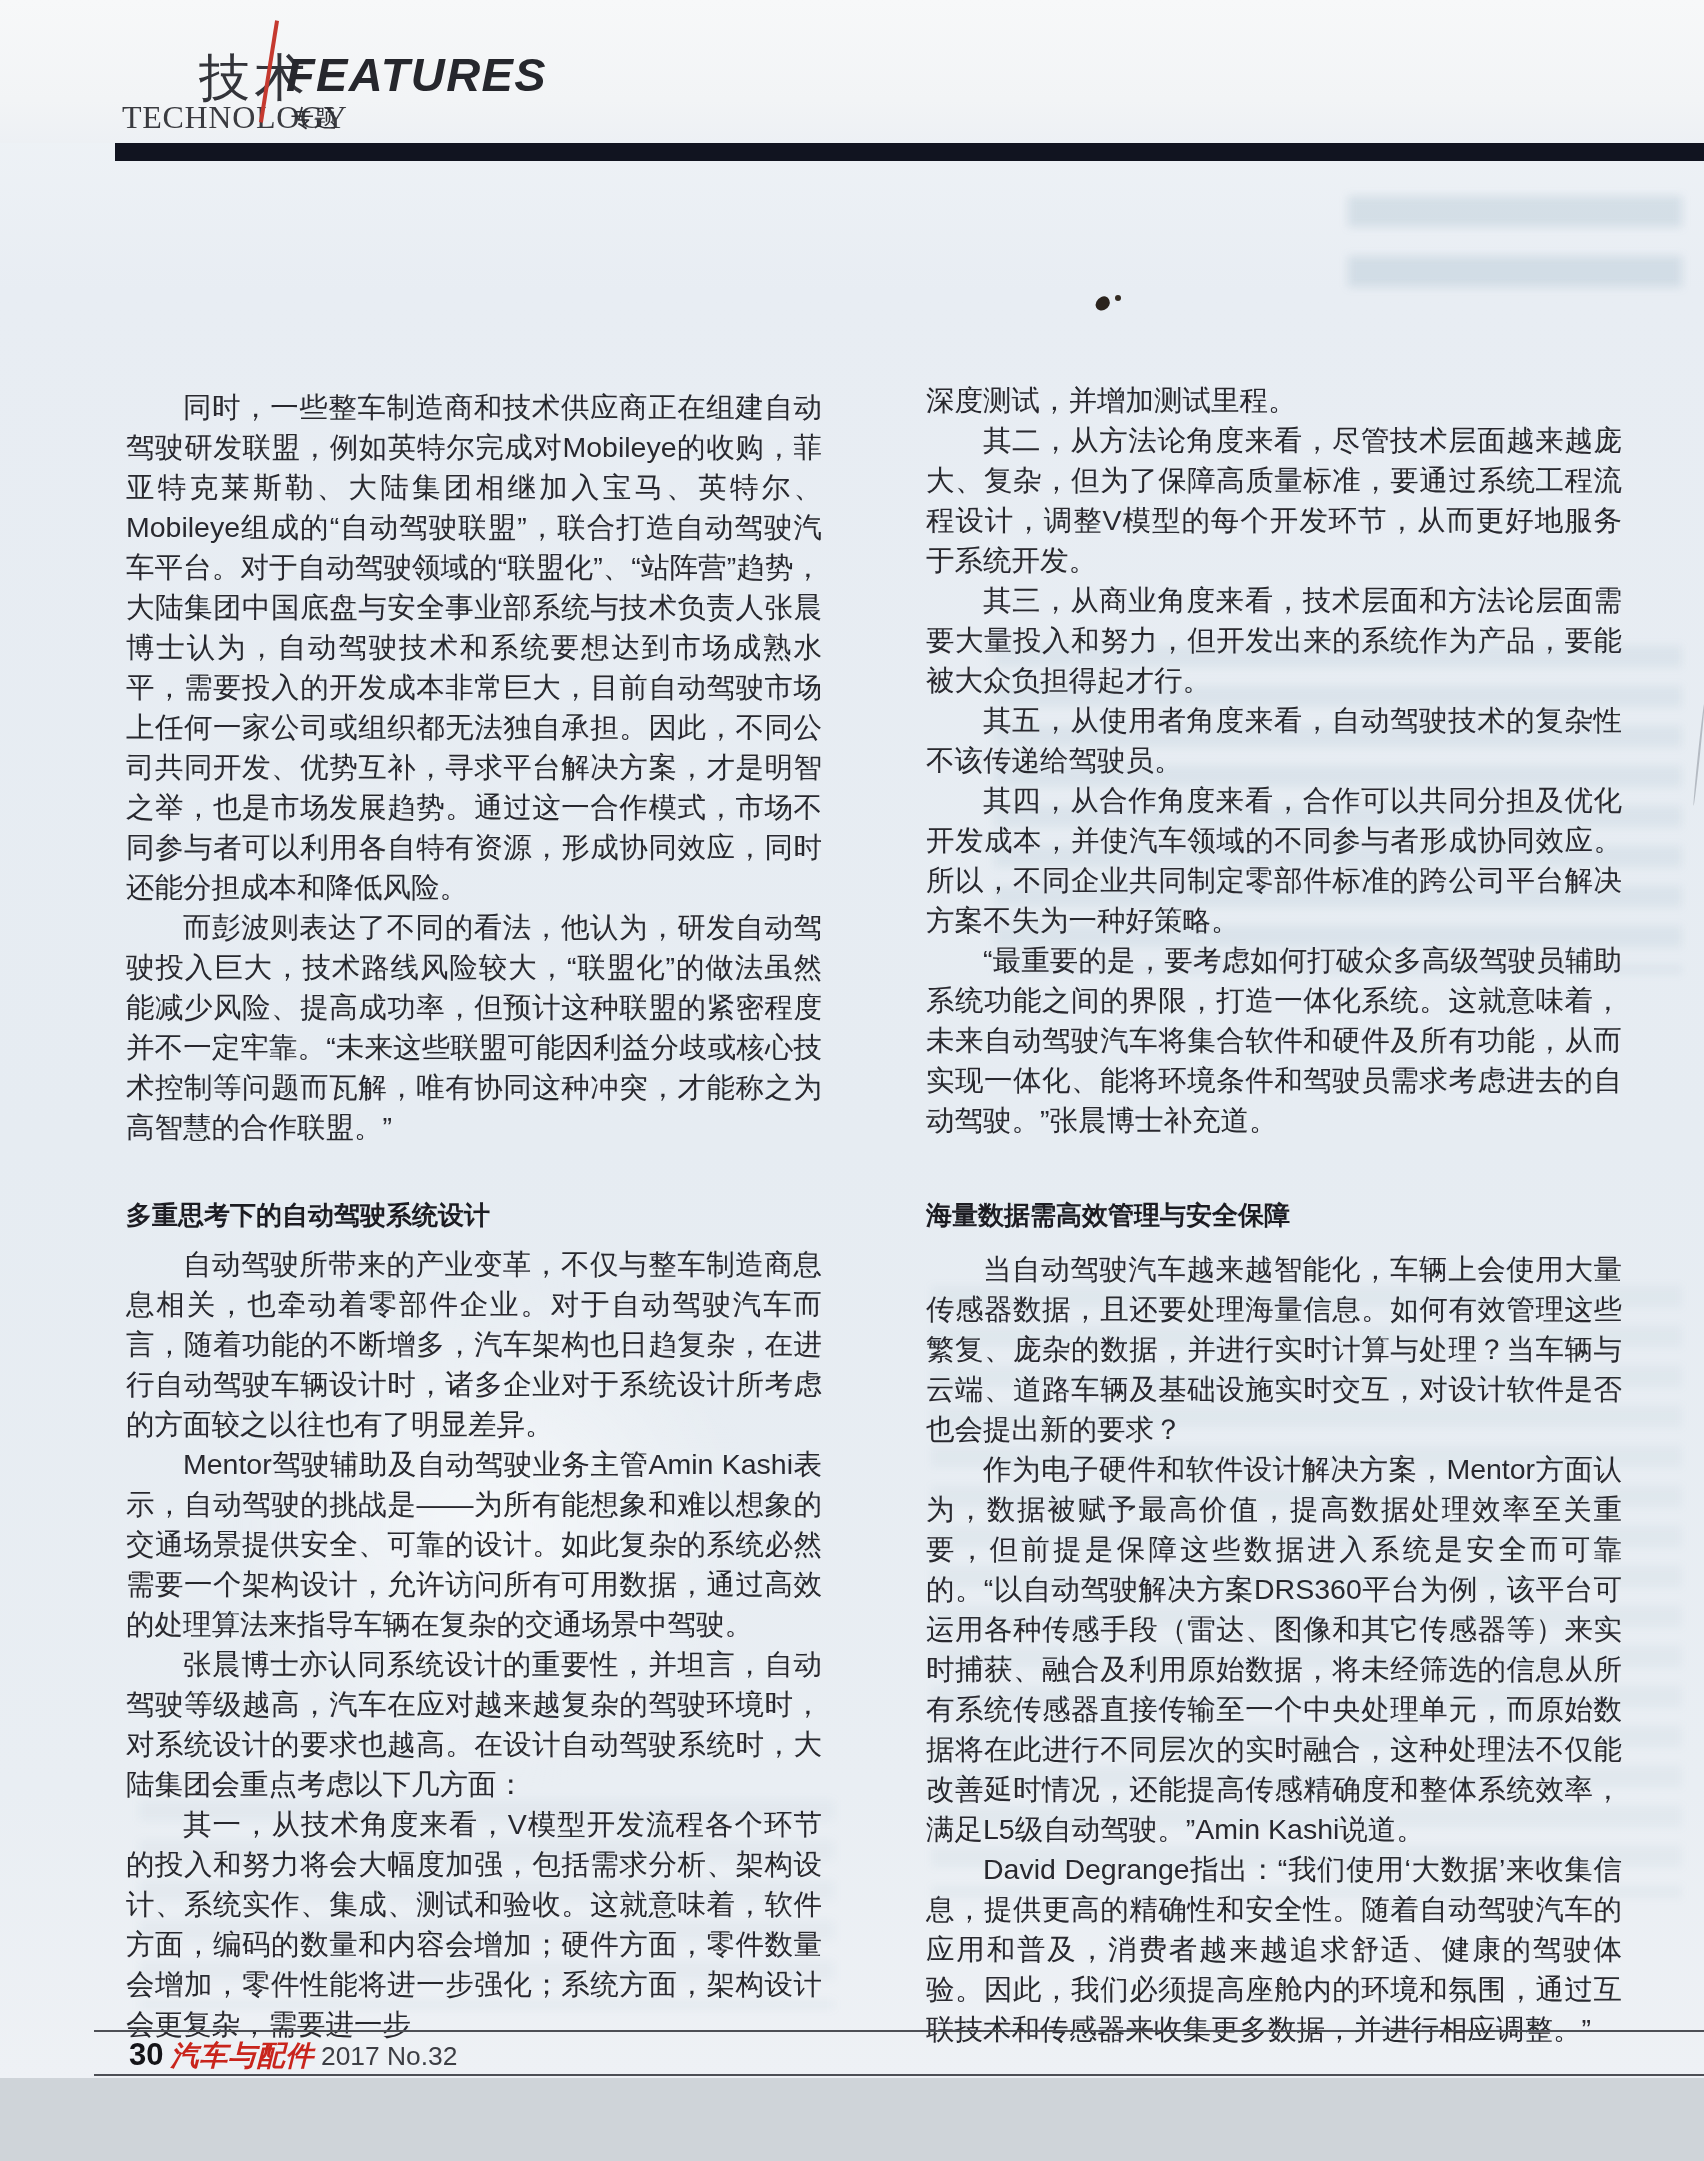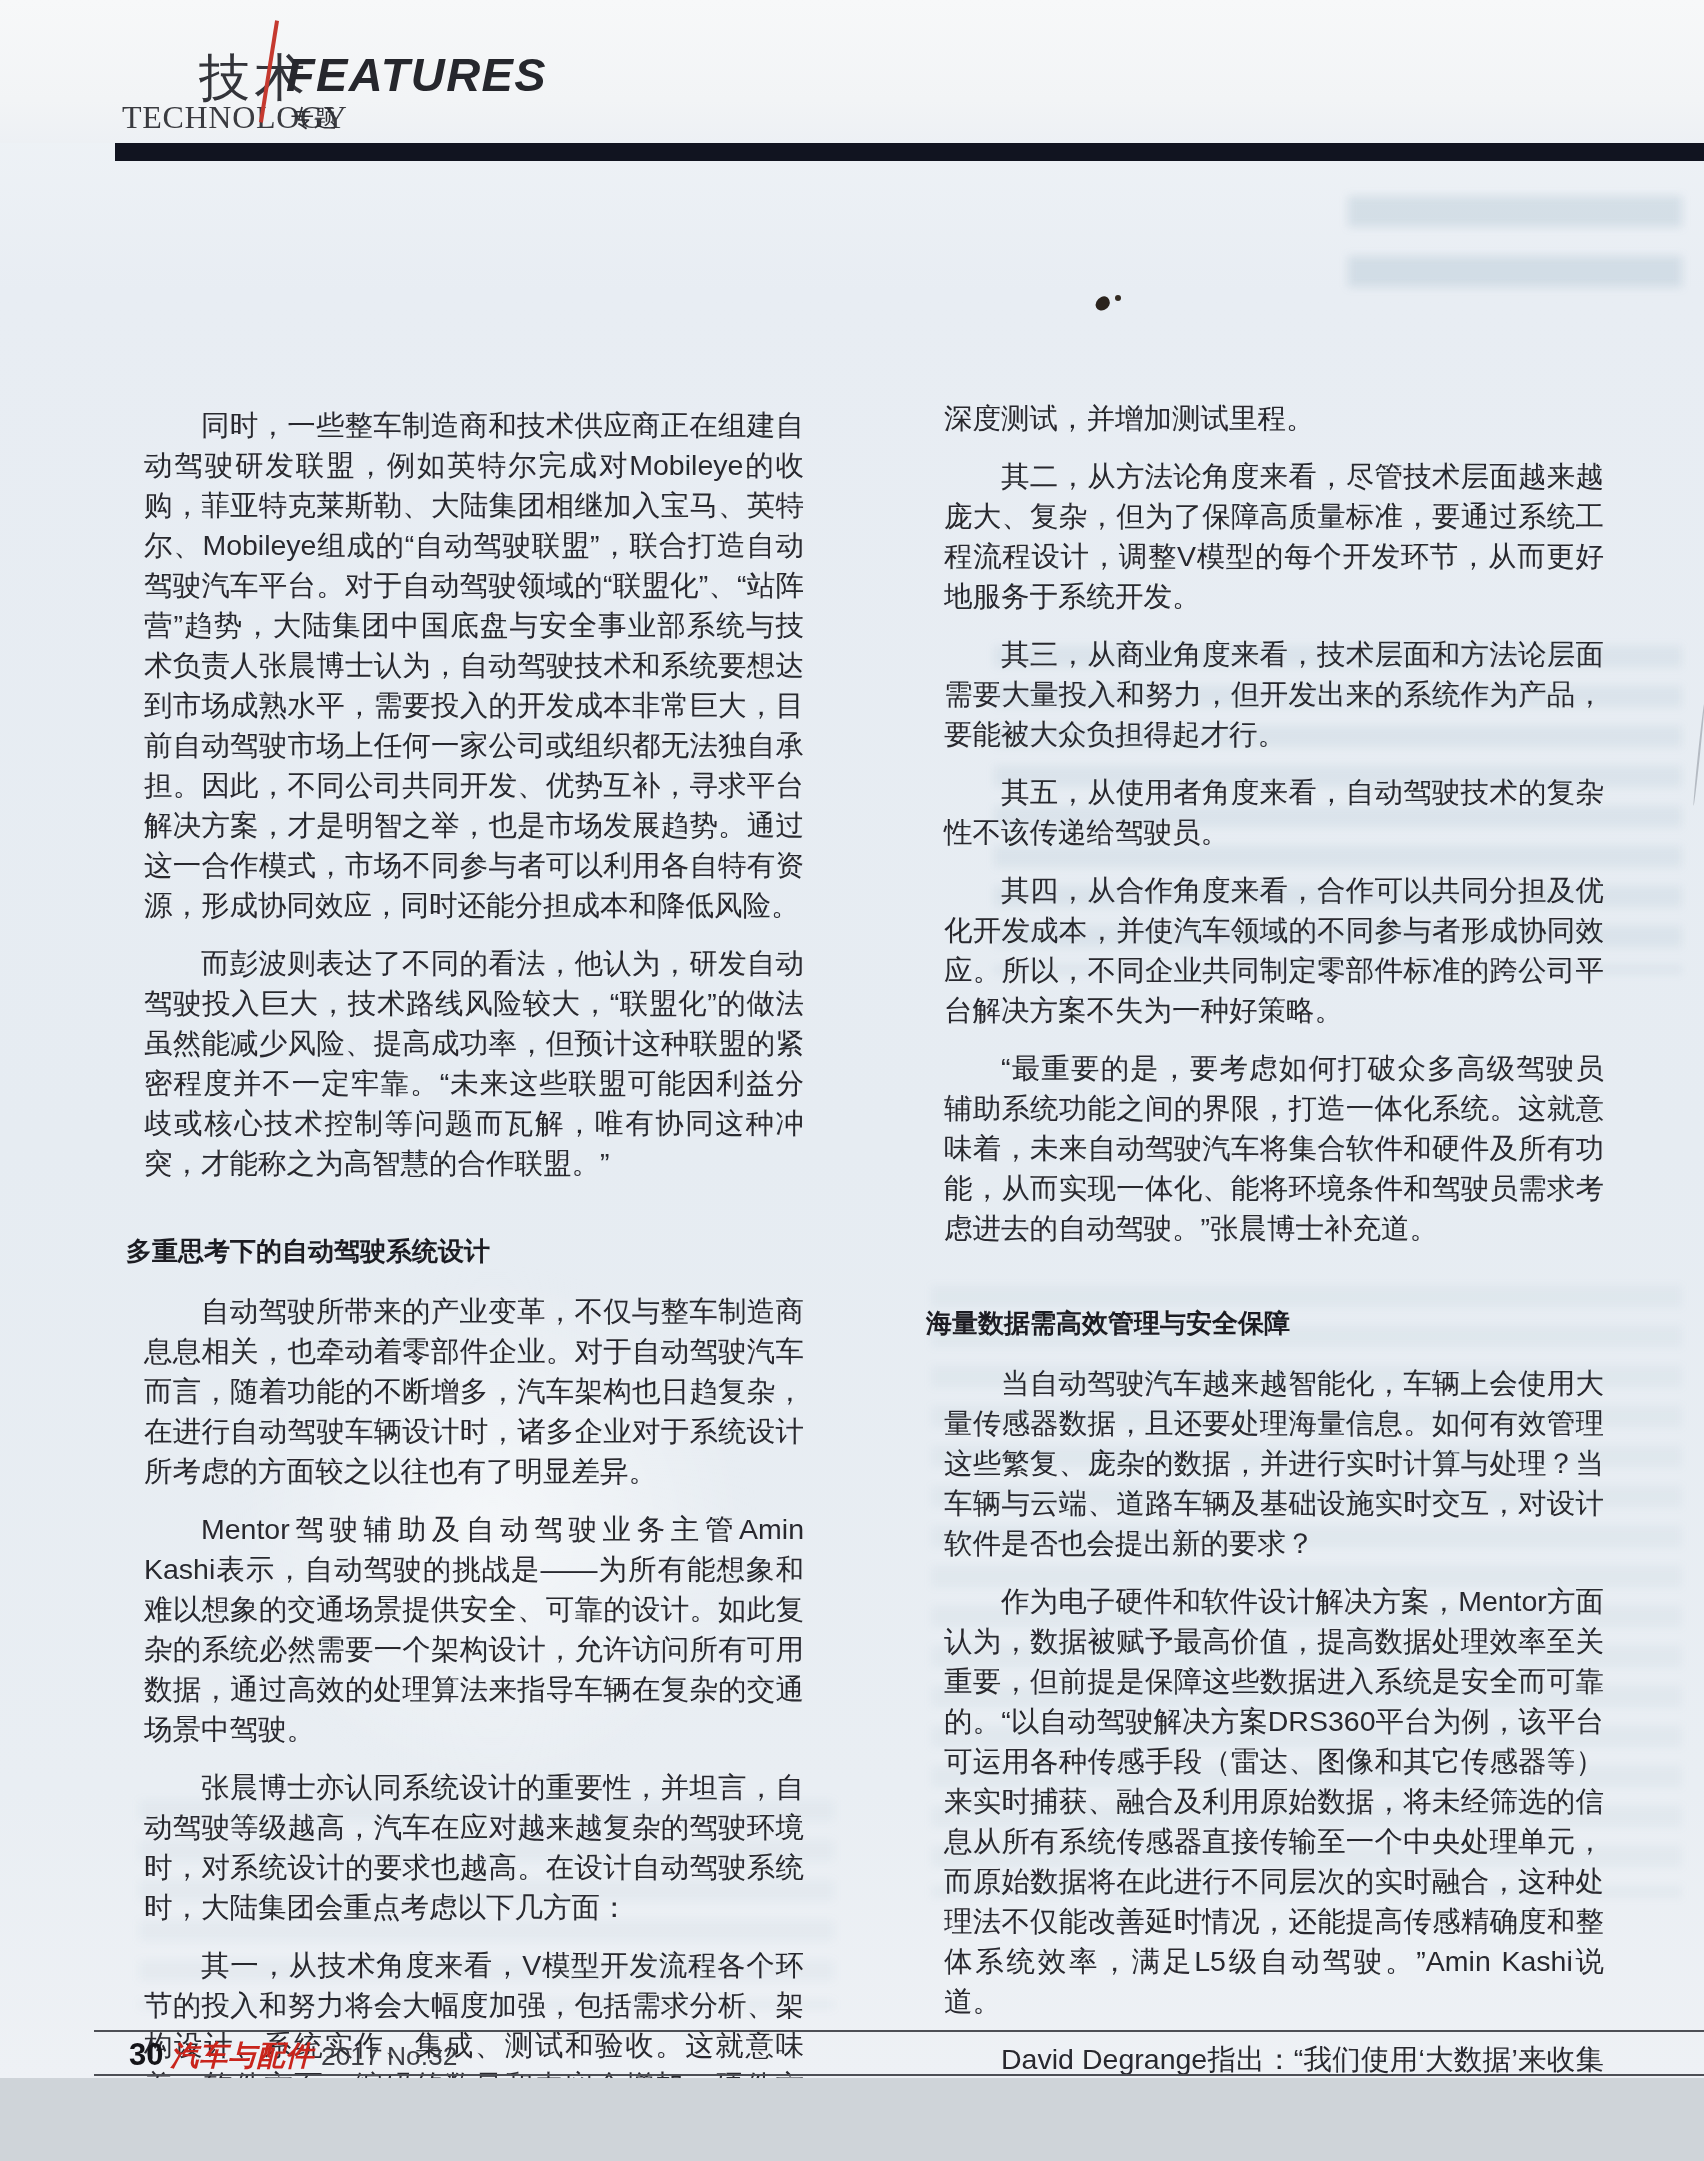--- a/index.html
+++ b/index.html
@@ -31,21 +31,21 @@
   
   .ink-blot{position:absolute;left:1095px;top:297px;width:15.3px;height:12.5px;
     background:#2b241e;border-radius:60% 40% 55% 45%;transform:rotate(-25deg);}
   .ink-dot{position:absolute;left:1115px;top:295px;width:6.3px;height:6.3px;
     background:#332b23;border-radius:50%;}
   
   .col{position:absolute;width:696px;font-size:28.5px;line-height:40px;
     text-align:justify;color:#28282e;}
   .col-left{left:126px;top:387px;}
   .col-right{left:926px;top:380px;}
-  .body-p{margin:18px;text-indent:2em;}
+  .body-p{margin:0;text-indent:2em;}
   .body-p.no-indent{text-indent:0;}
   .sec-h{font-size:26px;line-height:43px;font-weight:bold;color:#1c1c22;
     margin:47px 0 7px;text-align:left;}
   .col-right .sec-h{margin:54px 0 12px;}
   
   .foot-rule{position:absolute;left:94px;width:1610px;height:2.1px;background:#4d4f55;}
   .foot-rule.r1{top:2030px;}
   .foot-rule.r2{top:2074px;}
   .foot-rule.r3{top:2089px;opacity:.18;}
   .foot-row{position:absolute;left:129px;top:2037px;display:flex;align-items:baseline;gap:7px;}

